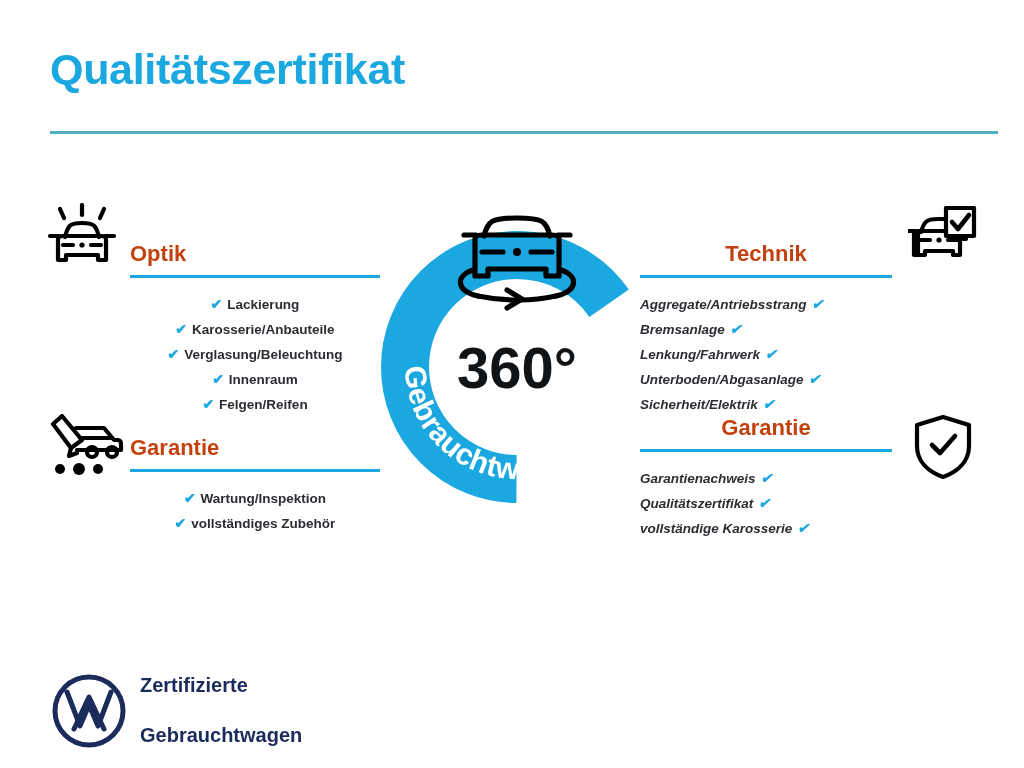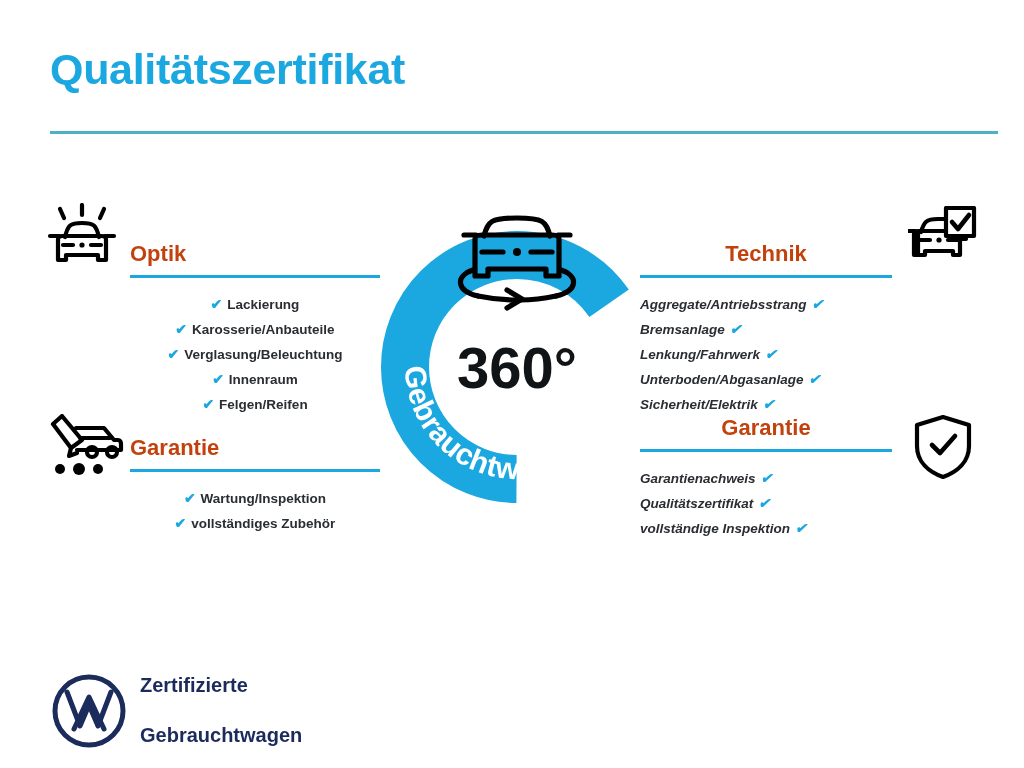--- a/index.html
+++ b/index.html
@@ -239,21 +239,21 @@
 </div>
 
 <div class="section sec-right" id="section-garantie">
   <div class="sec-head">
     <div class="sec-title">Garantie</div>
     <div class="sec-rule"></div>
   </div>
   <ul class="sec-list">
     <li><span>Garantienachweis</span><span class="check">✔</span></li>
     <li><span>Qualitätszertifikat</span><span class="check">✔</span></li>
-    <li><span>vollständige Inspektion</span><span class="check">✔</span></li>
+    <li><span>vollständige Karosserie</span><span class="check">✔</span></li>
   </ul>
 </div>
 
 <div id="center-badge">
   <svg id="badge-svg" width="290" height="320" viewBox="0 0 290 320">
     <defs>
       <path id="arcPath" d="M 33 175 A 112 112 0 0 0 257 175"></path>
     </defs>
 
     <g stroke="#1BA7DF" fill="none">

